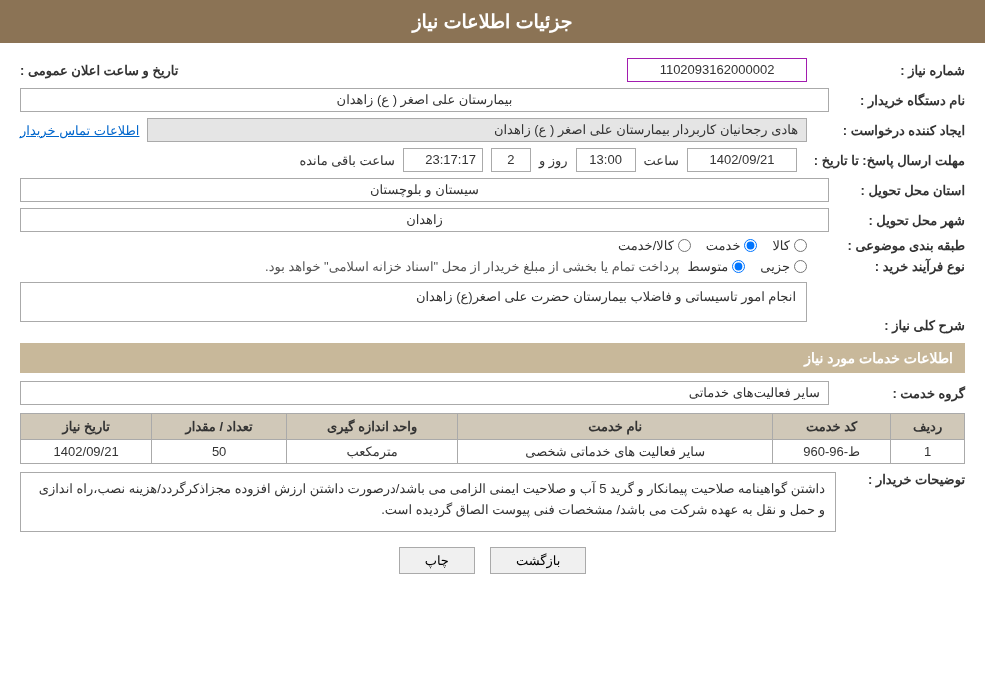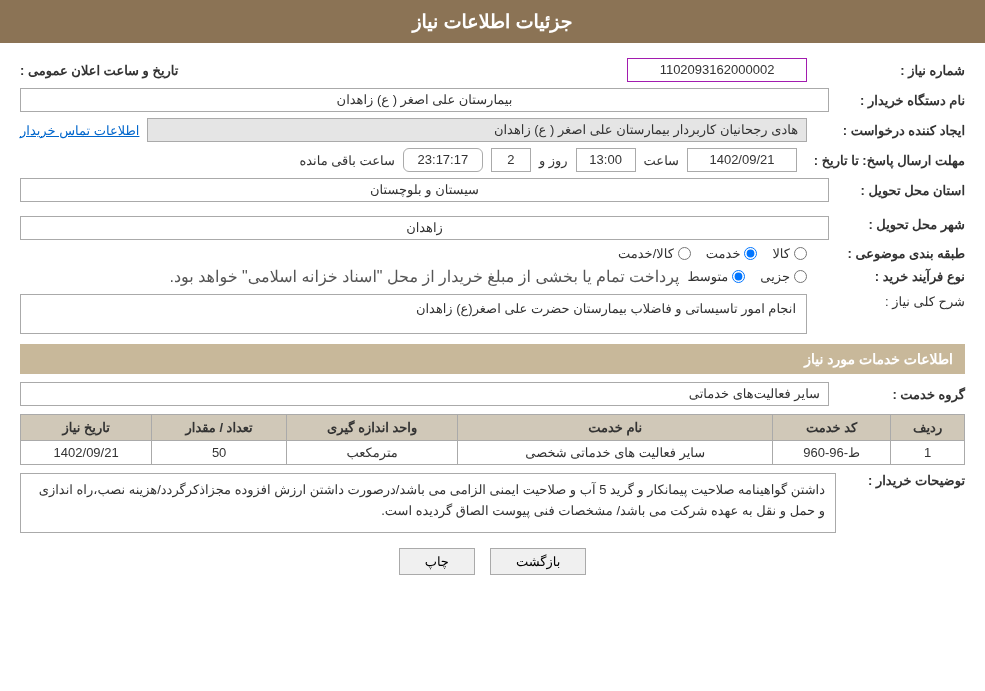--- a/index.html
+++ b/index.html
@@ -162,32 +162,32 @@
       <span class="link-blue">اطلاعات تماس خریدار</span>
     </div>
 
     <div style="display:flex; align-items:center; gap:8px; margin-bottom:6px;">
       <span class="label-cell" style="min-width:160px;">مهلت ارسال پاسخ: تا تاریخ :</span>
       <div class="box-md" style="min-width:110px; text-align:center;">1402/09/21</div>
       <span>ساعت</span>
       <div class="box-sm" style="text-align:center;">13:00</div>
       <span>روز و</span>
       <div class="box-sm" style="min-width:40px; text-align:center;">2</div>
-      <div class="box-sm" style="min-width:80px; text-align:center;border-radius:6px;">23:17:17</div>
+      <div class="box-sm" style="min-width:80px; ">23:17:17</div>
       <span>ساعت باقی مانده</span>
     </div>
 
     <div style="display:flex; align-items:center; gap:8px; margin-bottom:6px;">
       <span class="label-cell">استان محل تحویل :</span>
       <div class="value-box-full" style="text-align:center;">سیستان و بلوچستان</div>
     </div>
 
     <div style="display:flex; align-items:center; gap:8px; margin-bottom:6px;">
       <span class="label-cell">شهر محل تحویل :</span>
-      <div class="value-box-full" style="text-align:center;margin-top:8px;">زاهدان</div>
+      <div class="value-box-full" style="text-align:center;">زاهدان</div>
     </div>
 
     <div style="display:flex; align-items:center; gap:8px; margin-bottom:6px;">
       <span class="label-cell">طبقه بندی موضوعی :</span>
       <div class="radio-group">
         <div class="radio-item">
           <input type="radio" name="tabaqe" value="kala" style="">
           <span>کالا</span>
         </div>
         <div class="radio-item">
@@ -206,25 +206,25 @@
       <div class="radio-group">
         <div class="radio-item">
           <input type="radio" name="farayand" value="jazei" style="">
           <span>جزیی</span>
         </div>
         <div class="radio-item">
           <input type="radio" name="farayand" value="motavaset" checked="" style="">
           <span>متوسط</span>
         </div>
       </div>
-      <span style="color:#555; font-size:16px;">پرداخت تمام یا بخشی از مبلغ خریدار از محل "اسناد خزانه اسلامی" خواهد بود.</span>
+      <span style="color:#555; font-size:13px;">پرداخت تمام یا بخشی از مبلغ خریدار از محل "اسناد خزانه اسلامی" خواهد بود.</span>
     </div>
 
     <div style="display:flex; align-items:flex-start; gap:8px; margin-bottom:8px; margin-top:8px;">
-      <span class="label-cell" style="font-weight:normal; min-width:110px;">شرح کلی نیاز :</span>
+      <span class="label-cell" style="font-weight:bold; min-width:110px;margin-top:36px;">شرح کلی نیاز :</span>
       <div style="flex:1; border:1px solid #aaa; background:#fff; padding:6px 10px; min-height:40px; text-align:right;">انجام امور تاسیساتی و فاضلاب بیمارستان حضرت علی اصغر(ع) زاهدان</div>
     </div>
 
     <div class="section-header">اطلاعات خدمات مورد نیاز</div>
 
     <div style="display:flex; align-items:center; gap:8px; margin-bottom:8px;">
       <span class="label-cell">گروه خدمت :</span>
       <div class="value-box-full" style="text-align:right;">سایر فعالیت‌های خدماتی</div>
     </div>
 

